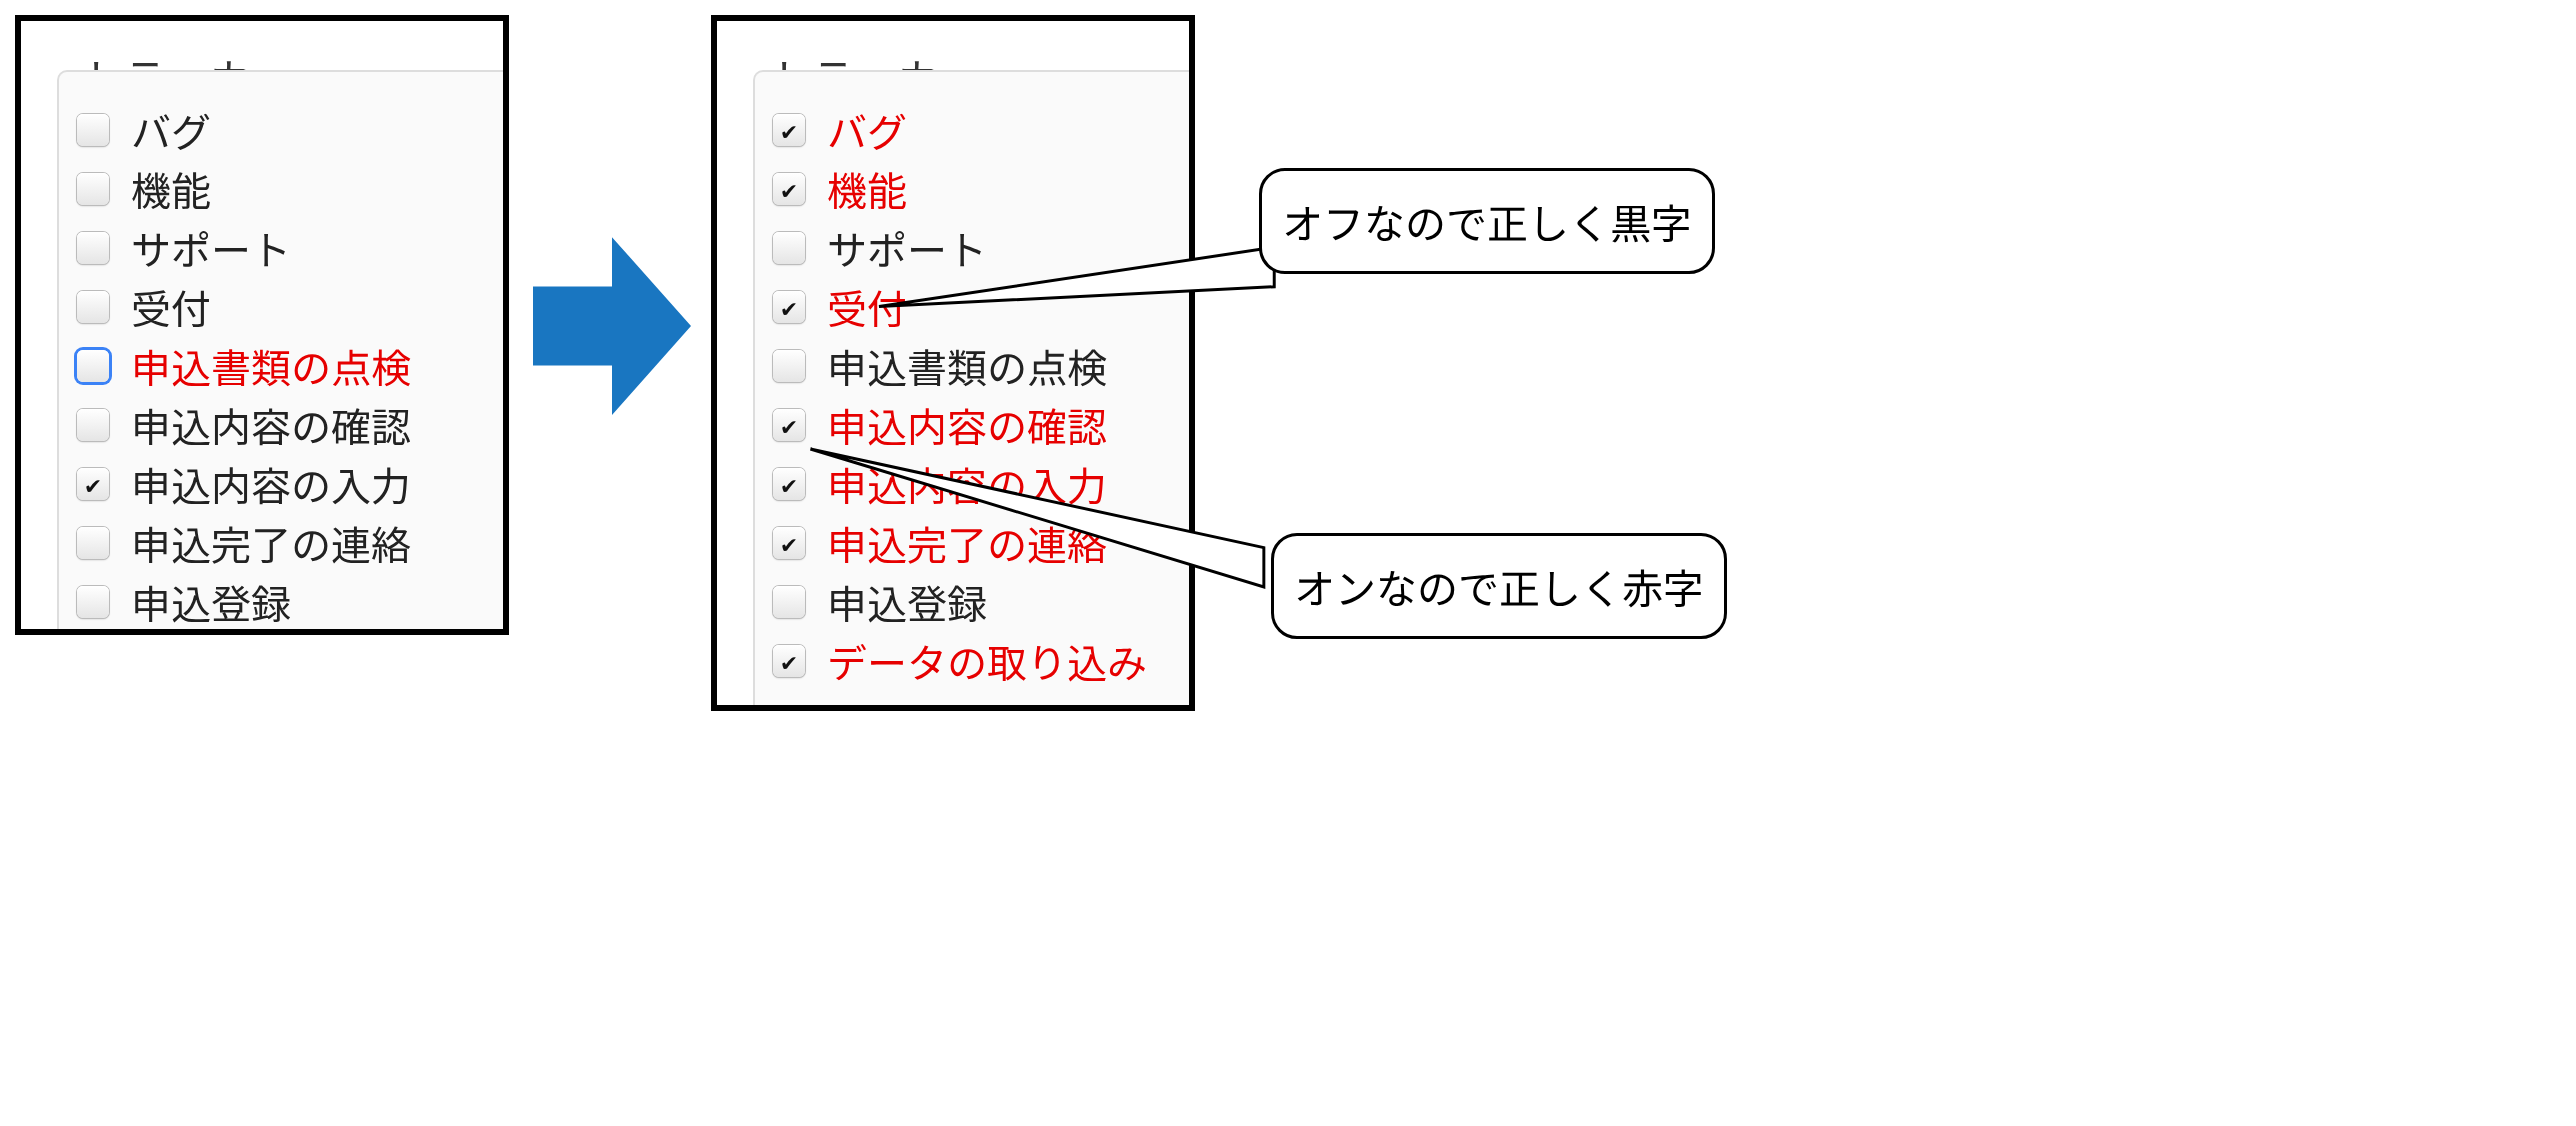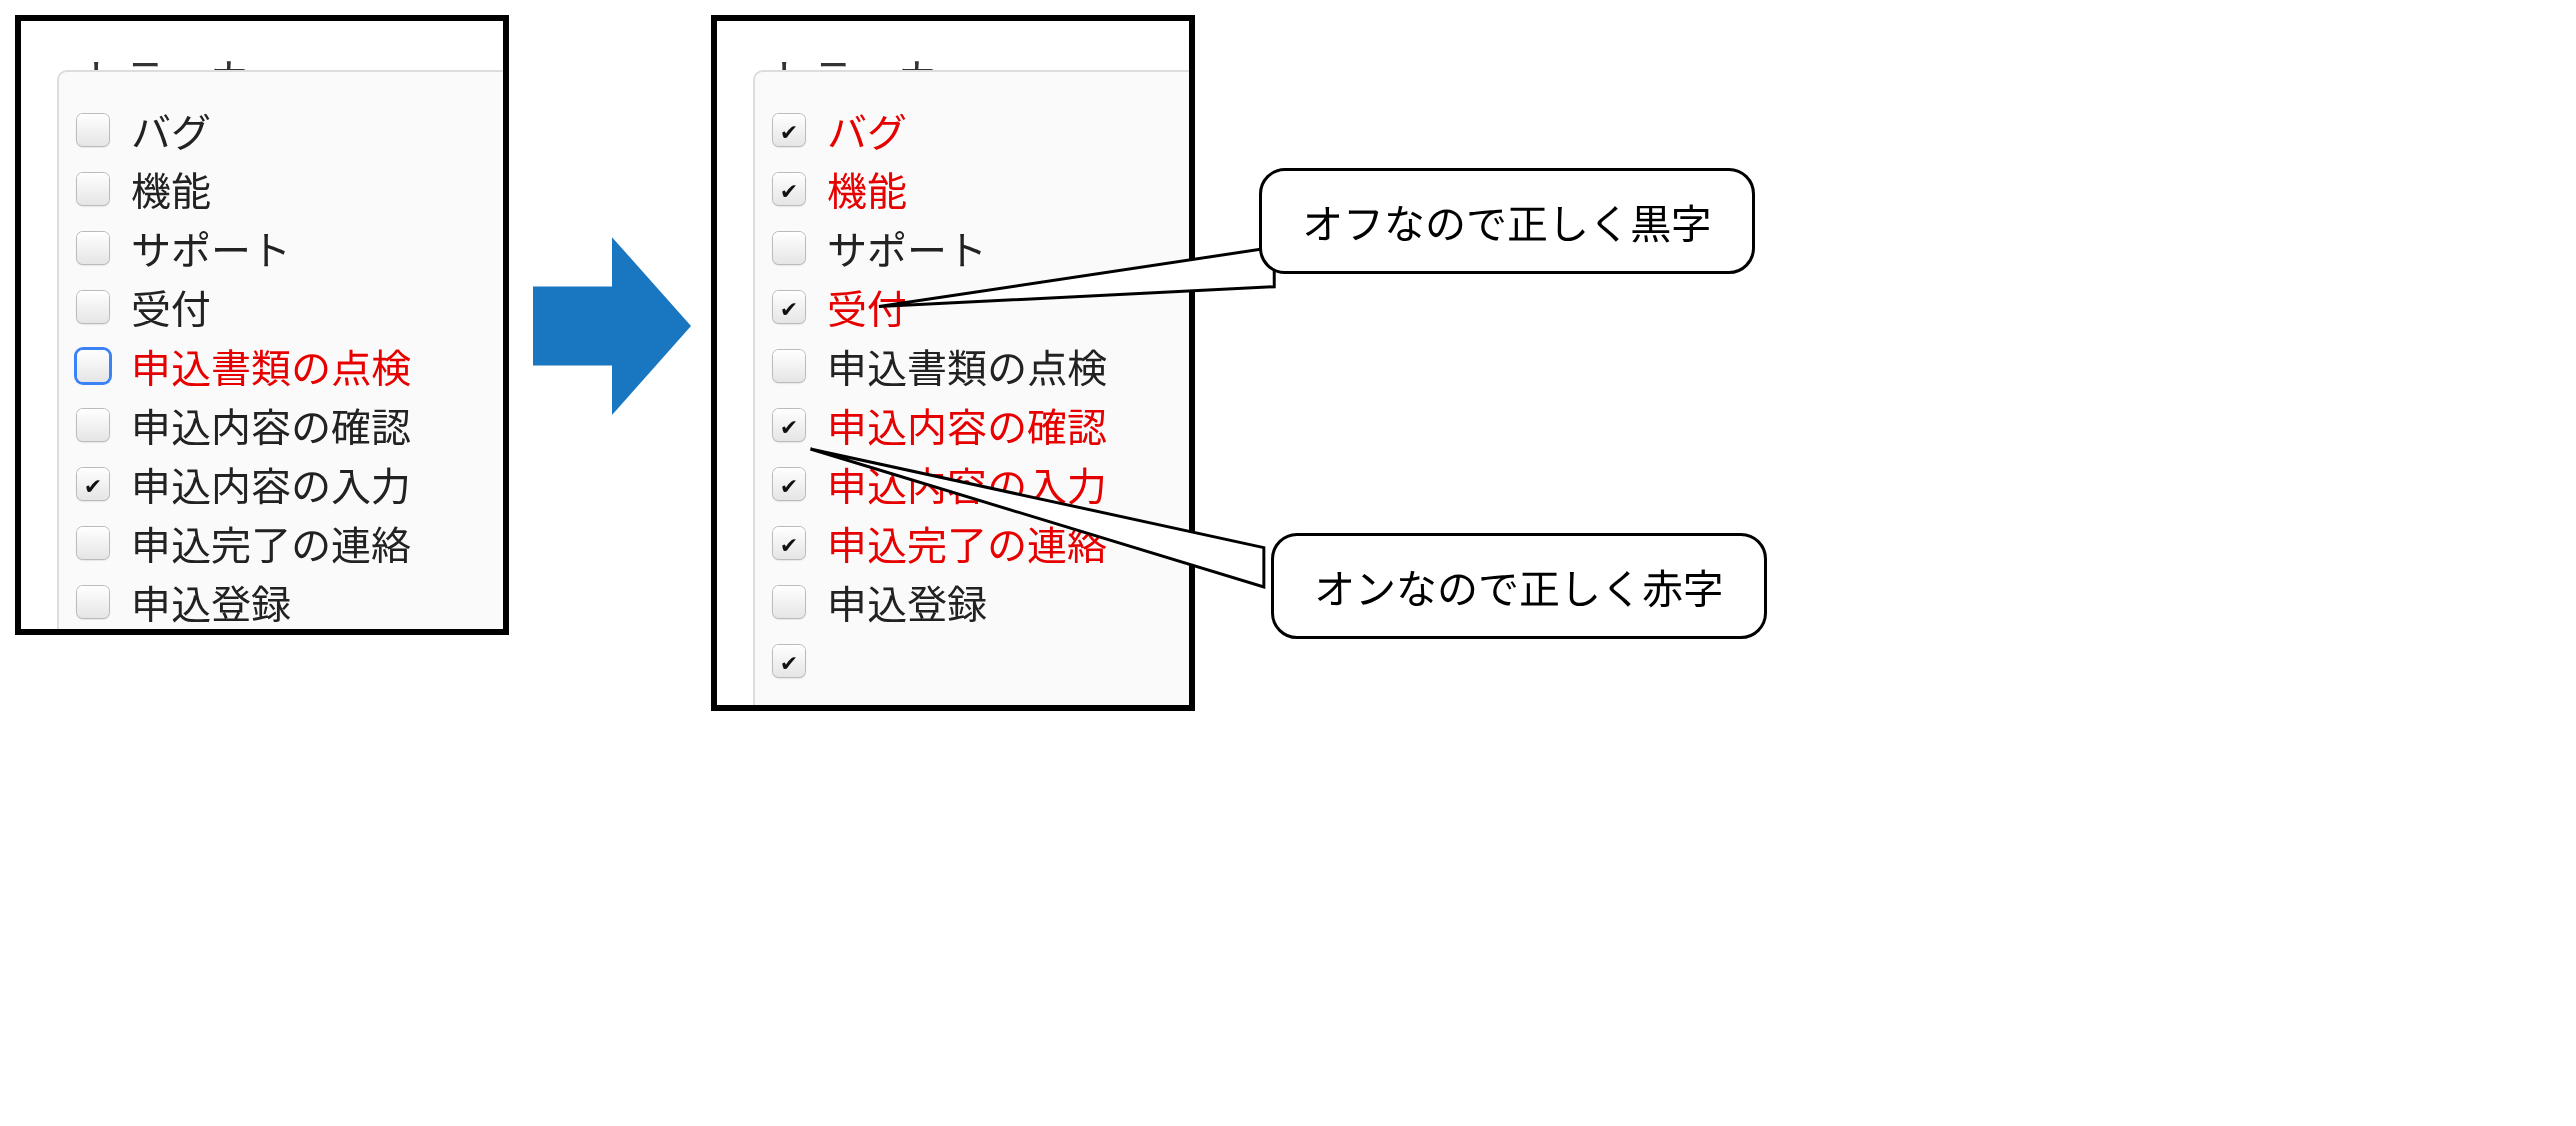--- a/index.html
+++ b/index.html
@@ -13,21 +13,21 @@
   .cb.focused{box-shadow:0 0 0 3px #3b82f6;}
   .cb .mark{display:none;line-height:1;}
   .cb.checked .mark{display:block;}
   .lbl{font-size:40px;line-height:1;}
   .lbl.red{color:#e60000;}
   .lbl.black{color:#222;}
   
   .arrow{position:absolute;left:533px;top:237px;width:158px;height:178px;}
   .arrow svg{width:100%;height:100%;}
   
-  .callout{position:absolute;background:#fff;border:3px solid #000;border-radius:26px;padding:20px 40px;font-size:41px;color:#000;white-space:nowrap;text-align:center;}
+  .callout{position:absolute;background:#fff;border:3px solid #000;border-radius:26px;padding:20px 20px;font-size:41px;color:#000;white-space:nowrap;text-align:center;}
   
   .leader{position:absolute;overflow:visible;}
   .leader polygon{fill:#fff;stroke:#000;stroke-width:3;}
 </style>
 </head>
 <body>
 
 <div class="stage">
 
   <div class="panel" style="left:15px;top:15px;width:494px;height:620px;">
@@ -131,20 +131,21 @@
             <span class="lbl red">申込完了の連絡</span>
           </div>
           <div class="row">
             <span class="cb"></span>
             <span class="lbl black">申込登録</span>
           </div>
           <div class="row">
             <span class="cb checked">
               <span class="mark">✔</span>
             </span>
+            <span class="lbl red">データの取り込み</span>
           </div>
         </div>
     </div>
   </div>
 
   <svg class="leader" style="left:879px;top:247px;width:415px;height:119px;" viewBox="0 0 420 120" width="415" height="119">
     <polygon points="0,60 400,0 400,40"></polygon>
   </svg>
   <div class="callout" style="left:1259px;top:168px;">オフなので正しく黒字</div>
 

